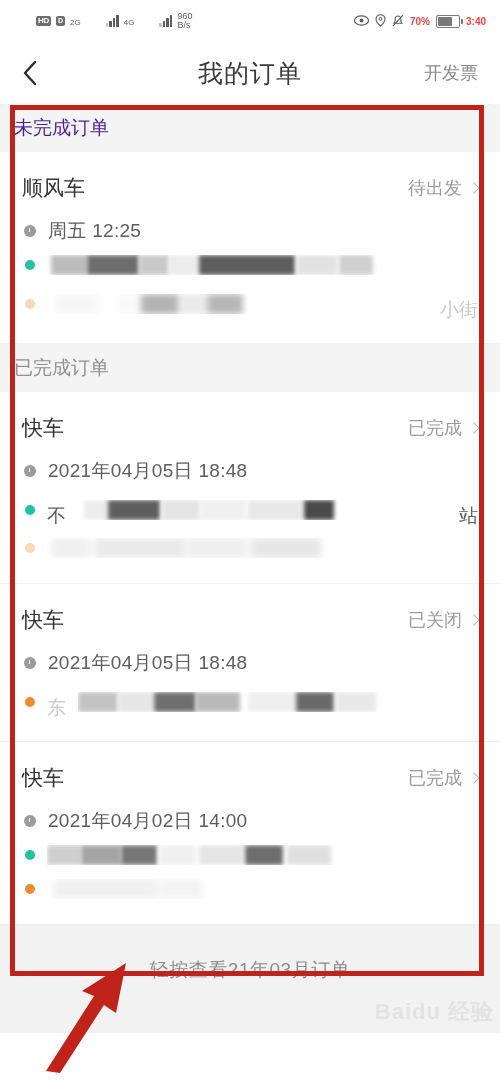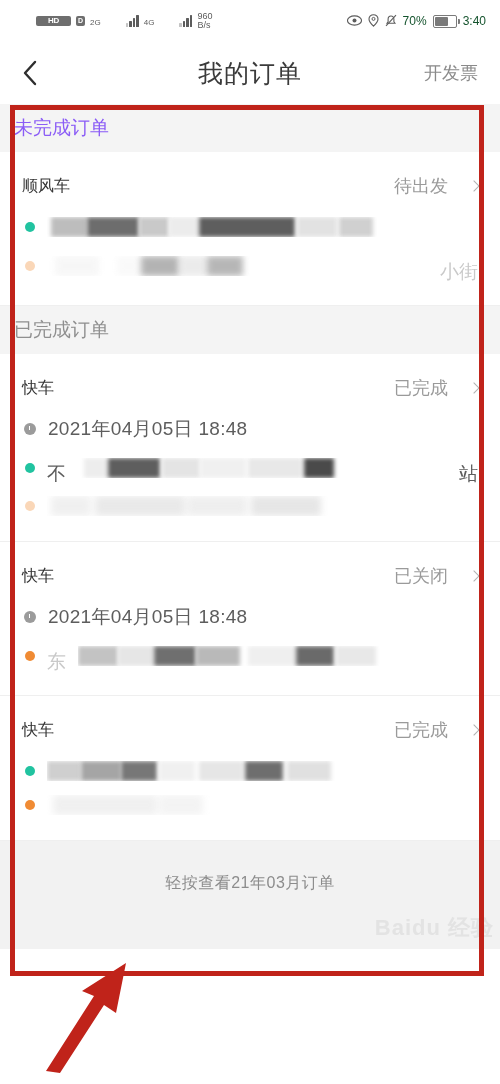--- a/index.html
+++ b/index.html
@@ -31,21 +31,21 @@
     align-items: center;
     gap: 5px;
     color: #5c5c5c;
   }
   .sb-right { gap: 6px; }
   .hd-badge {
     background: #6e6e6e;
     color: #fff;
     font-size: 8px;
     font-weight: bold;
-    padding: 1px 12px;
+    padding: 1px 2px;
     border-radius: 2px;
     letter-spacing: -0.3px;
     line-height: 1.1;
   }
   .vo-badge {
     background: #6e6e6e;
     color: #fff;
     font-size: 7px;
     font-weight: bold;
     border-radius: 2px;
@@ -76,21 +76,21 @@
     color: #5c5c5c;
   }
   .net-group { display: flex; align-items: flex-end; gap: 24px; }
   .speed {
     font-size: 9px;
     line-height: 9px;
     text-align: left;
     color: #5c5c5c;
   }
   .sb-icon { font-size: 12px; color: #5c5c5c; line-height: 1; }
-  .sb-text { font-size: 12px; color: #14532d; }
+  .sb-text { font-size: 10px; color: #ef4444; font-weight: bold; }
   .battery {
     width: 22px; height: 11px;
     border: 1.5px solid #7a7a7a;
     border-radius: 2px;
     position: relative;
     display: inline-block;
   }
   .battery::after {
     content: "";
     position: absolute;
@@ -148,44 +148,44 @@
   }
   .section-header {
     height: 48px;
     display: flex;
     align-items: center;
     padding-left: 14px;
     font-size: 19px;
     background: #f4f4f4;
     box-sizing: border-box;
   }
-  .section-header.pending { color: #8b5cf6; }
+  .section-header.pending { color: #4c1d95; }
   .section-header.done { color: #8f8f8f; }
 
   .card {
     background: #ffffff;
     padding: 22px 22px 20px 22px;
     box-sizing: border-box;
     border-bottom: 1px solid #efefef;
     cursor: pointer;
   }
   .card-top {
     display: flex;
     align-items: center;
     justify-content: space-between;
     margin-bottom: 14px;
   }
   .card-type {
-    font-size: 16px;
+    font-size: 21px;
     color: #333333;
   }
   .card-status {
     display: flex;
     align-items: center;
-    gap: 22px;
+    gap: 8px;
     font-size: 18px;
     color: #9a9a9a;
   }
   .chev {
     display: inline-block;
     width: 7px; height: 7px;
     border-top: 1.6px solid #b0b0b0;
     border-right: 1.6px solid #b0b0b0;
     transform: rotate(45deg);
     margin-bottom: 1px;
@@ -255,21 +255,21 @@
   .footer {
     height: 108px;
     background: #f2f2f2;
     position: relative;
   }
   .footer-text {
     position: absolute;
     left: 0; right: 0;
     top: 32px;
     text-align: center;
-    font-size: 16px;
+    font-size: 19px;
     color: #8c8c8c;
     letter-spacing: 0.5px;
   }
   .watermark {
     position: absolute;
     right: 6px;
     bottom: 6px;
     font-size: 22px;
     font-weight: bold;
     color: #e3e3e3;
@@ -372,20 +372,24 @@
 
   <div class="section-header pending">未完成订单</div>
 
   <div class="card">
     <div class="card-top">
       <span class="card-type">顺风车</span>
       <span class="card-status">
         <span>待出发</span>
         <span class="chev"></span>
       </span>
+    </div>
+    <div class="row">
+      <span class="clock-icon"></span>
+      <span class="row-text">周五 12:25</span>
     </div>
     <div class="row">
       <span class="dot origin"></span>
       <span class="redacted">
         <i style="left:4px;width:36px;background:#bdbdbd;"></i>
         <i style="left:40px;width:52px;background:#6d6d6d;"></i>
         <i style="left:92px;width:30px;background:#c9c9c9;"></i>
         <i style="left:122px;width:30px;background:#ececec;"></i>
         <i style="left:152px;width:96px;background:#5e5e5e;"></i>
         <i style="left:250px;width:40px;background:#e2e2e2;"></i>
@@ -472,20 +476,24 @@
 
   <div class="card">
     <div class="card-top">
       <span class="card-type">快车</span>
       <span class="card-status">
         <span>已完成</span>
         <span class="chev"></span>
       </span>
     </div>
     <div class="row">
+      <span class="clock-icon"></span>
+      <span class="row-text">2021年04月02日 14:00</span>
+    </div>
+    <div class="row">
       <span class="dot origin"></span>
       <span class="redacted">
         <i style="left:0px;width:34px;background:#cfcfcf;"></i>
         <i style="left:34px;width:40px;background:#a5a5a5;"></i>
         <i style="left:74px;width:36px;background:#777777;"></i>
         <i style="left:112px;width:36px;background:#f0f0f0;"></i>
         <i style="left:152px;width:44px;background:#e6e6e6;"></i>
         <i style="left:198px;width:38px;background:#6e6e6e;"></i>
         <i style="left:240px;width:44px;background:#e0e0e0;"></i>
       </span>

